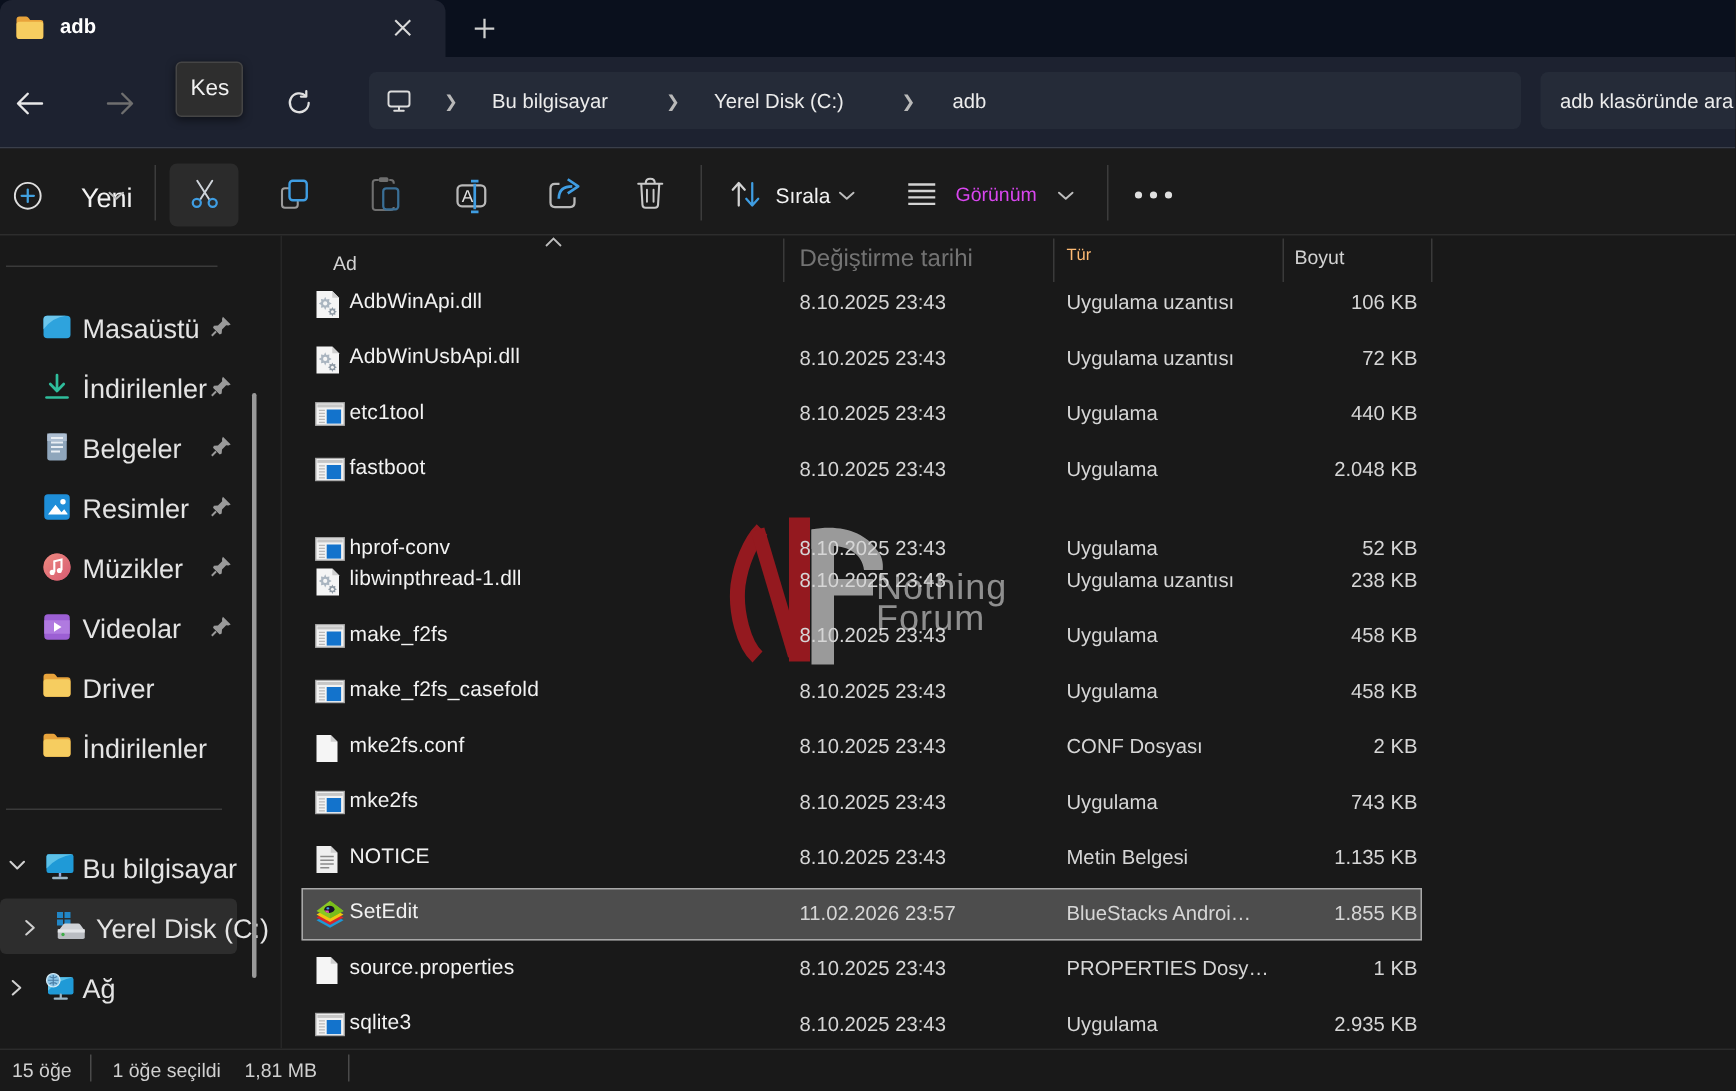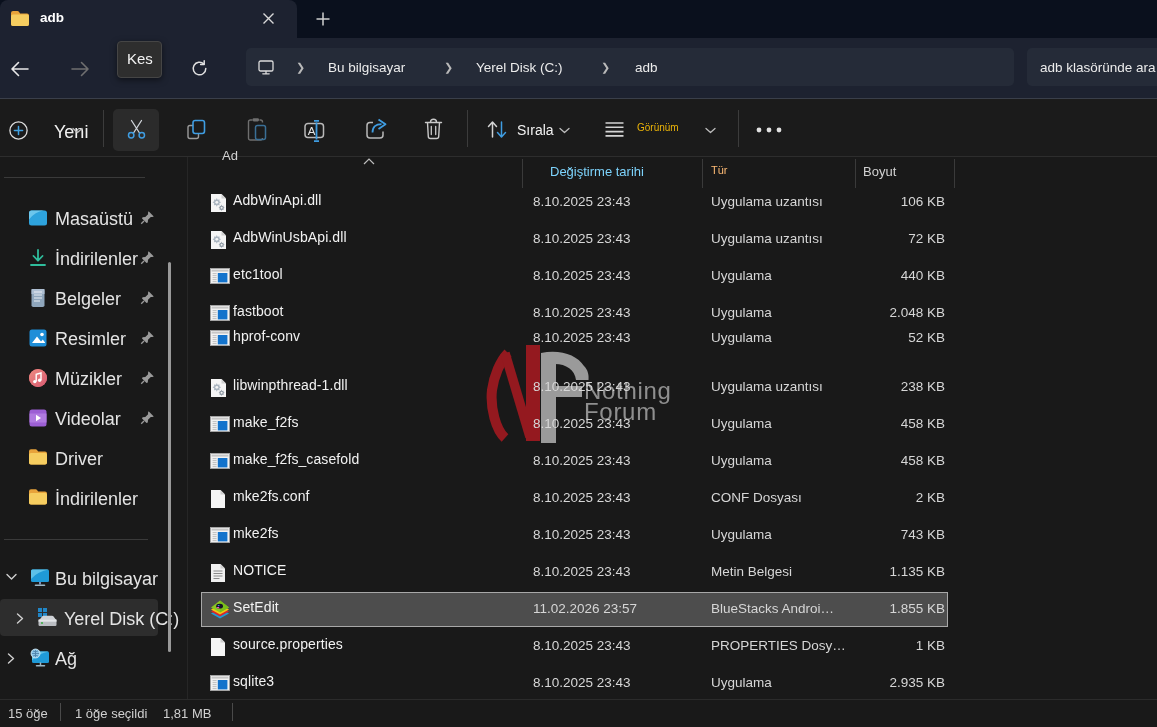--- a/index.html
+++ b/index.html
@@ -121,21 +121,21 @@
   <path d="M14.5 2 L14.5 16.5 M10.5 12.5 L14.5 17 L18.5 12.5" stroke="#3f9de2" stroke-width="1.5" fill="none" stroke-linecap="round" stroke-linejoin="round"></path>
 </svg>
 <div class="abs" style="left:517px;top:122px;font-size:14px;color:#f2f2f2">Sırala</div>
 <svg class="abs" style="left:559px;top:127px" width="11" height="7" viewBox="0 0 11 7">
     <path d="M1 1.5 L5.5 5.5 L10 1.5" stroke="#bdbdbd" stroke-width="1.3" fill="none" stroke-linecap="round" stroke-linejoin="round"></path>
   </svg>
 
 <svg class="abs" style="left:605px;top:122px" width="19" height="15" viewBox="0 0 19 15">
     <path d="M0.5 1 L18.5 1 M0.5 5.3 L18.5 5.3 M0.5 9.6 L18.5 9.6 M0.5 13.9 L18.5 13.9" stroke="#d3d3d3" stroke-width="1.6"></path>
   </svg>
-<div class="abs" style="left:637px;top:122px;font-size:10px;color:#eab308">Görünüm</div>
+<div class="abs" style="left:637px;top:122px;font-size:13px;color:#d946ef">Görünüm</div>
 <svg class="abs" style="left:705px;top:127px" width="11" height="7" viewBox="0 0 11 7">
     <path d="M1 1.5 L5.5 5.5 L10 1.5" stroke="#bdbdbd" stroke-width="1.3" fill="none" stroke-linecap="round" stroke-linejoin="round"></path>
   </svg>
 <div class="abs" style="left:738px;top:110px;width:1px;height:37px;background:#3c3c3c"></div>
 <svg class="abs" style="left:756px;top:127px" width="26" height="6" viewBox="0 0 26 6">
     <circle cx="3" cy="3" r="2.4" fill="#e0e0e0"></circle>
     <circle cx="13" cy="3" r="2.4" fill="#e0e0e0"></circle>
     <circle cx="23" cy="3" r="2.4" fill="#e0e0e0"></circle>
   </svg>
 
@@ -285,25 +285,25 @@
       <path d="M2 5.5 L9 5.5 M5.5 2 L5.5 9 M3 3 q2.5 1.8 5 0 M3 8 q2.5-1.8 5 0" stroke="#4c7fa6" stroke-width="0.8" fill="none"></path>
       <circle cx="5.5" cy="5.5" r="4.5" stroke="#d6ebf5" stroke-width="0.8" fill="none"></circle>
     </svg>
   <div class="sbtxt">Ağ</div>
 </div>
 
 <div class="abs" style="left:168px;top:262px;width:2.5px;height:390px;background:#999999;border-radius:2px"></div>
 
 <div class="abs" style="left:187px;top:157px;width:1px;height:542px;background:#262626"></div>
 
-<div class="abs" style="left:222px;top:148px;font-size:13px;color:#d2d2d2">Ad</div>
+<div class="abs" style="left:222px;top:168px;font-size:13px;color:#d2d2d2">Ad</div>
 <svg class="abs" style="left:363px;top:158px" width="12" height="7" viewBox="0 0 12 7">
     <path d="M1 6 L6 1 L11 6" stroke="#bdbdbd" stroke-width="1.2" fill="none"></path>
   </svg>
-<div class="abs" style="left:550px;top:164px;font-size:13px;color:#7dd3fc">Değiştirme tarihi</div>
+<div class="abs" style="left:533px;top:164px;font-size:16px;color:#737373">Değiştirme tarihi</div>
 <div class="abs" style="left:711px;top:164px;font-size:11px;color:#fdba74">Tür</div>
 <div class="abs" style="left:863px;top:164px;font-size:13px;color:#d2d2d2">Boyut</div>
 <div class="abs" style="left:522px;top:159px;width:1px;height:29px;background:#3a3a3a"></div>
 <div class="abs" style="left:702px;top:159px;width:1px;height:29px;background:#3a3a3a"></div>
 <div class="abs" style="left:855px;top:159px;width:1px;height:29px;background:#3a3a3a"></div>
 <div class="abs" style="left:954px;top:159px;width:1px;height:29px;background:#3a3a3a"></div>
 
 <div class="abs" style="left:201px;top:592px;width:747px;height:35px;background:#4d4d4d;border:1px solid #a8a8a8;box-sizing:border-box"></div>
 <div class="row" style="top:184px">
     <svg class="ric" width="17" height="20" viewBox="0 0 17 20">
@@ -358,21 +358,21 @@
       <g stroke="#b9b9b9" stroke-width="0.9">
         <path d="M2.6 5.6 L6.6 5.6 M2.6 7.6 L6.6 7.6 M2.6 9.6 L6.6 9.6 M2.6 11.6 L6.6 11.6 M2.6 13.6 L6.6 13.6"></path>
       </g>
       <rect x="7.8" y="5" width="9.6" height="9.4" fill="#1373cc"></rect>
     </svg>
     <span class="rname">fastboot</span>
     <span class="rdate">8.10.2025 23:43</span>
     <span class="rtype">Uygulama</span>
     <span class="rsize">2.048 KB</span>
   </div>
-<div class="row" style="top:320px">
+<div class="row" style="top:348px">
     <svg class="ric" style="top:10px" width="20" height="16" viewBox="0 0 20 16">
       <rect x="0.5" y="0.5" width="19" height="15" fill="#f2f2f2" stroke="#a8a8a8" stroke-width="0.9"></rect>
       <rect x="1.6" y="1.6" width="16.8" height="2" fill="#c6c6c6"></rect>
       <g stroke="#b9b9b9" stroke-width="0.9">
         <path d="M2.6 5.6 L6.6 5.6 M2.6 7.6 L6.6 7.6 M2.6 9.6 L6.6 9.6 M2.6 11.6 L6.6 11.6 M2.6 13.6 L6.6 13.6"></path>
       </g>
       <rect x="7.8" y="5" width="9.6" height="9.4" fill="#1373cc"></rect>
     </svg>
     <span class="rname">hprof-conv</span>
     <span class="rdate">8.10.2025 23:43</span>

